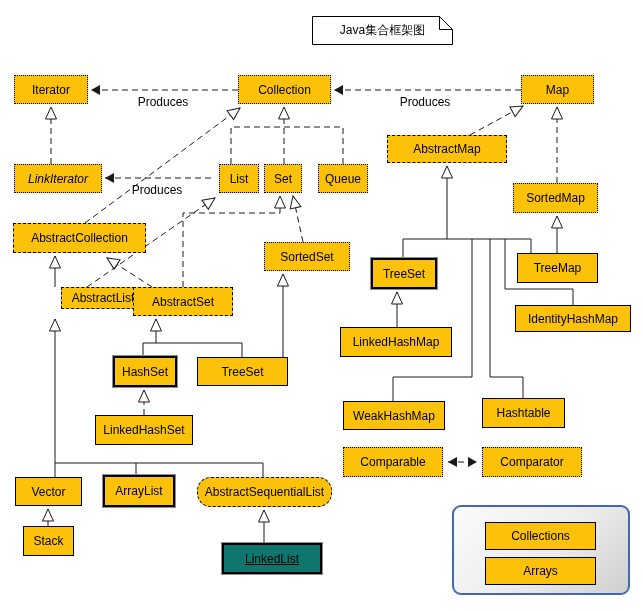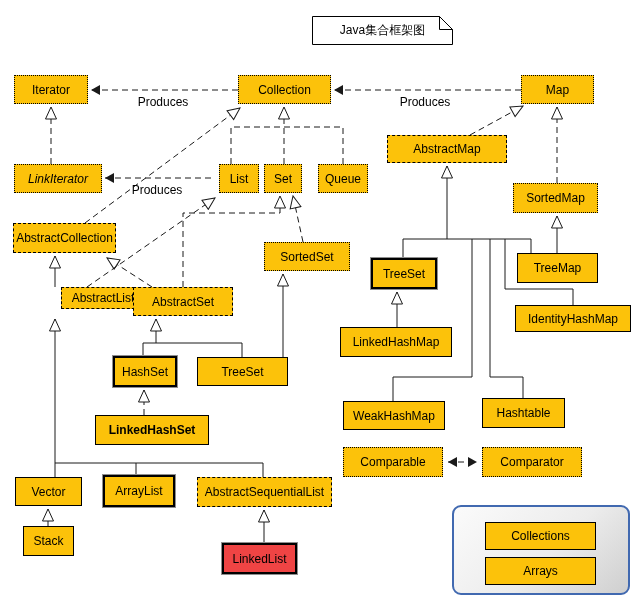--- a/index.html
+++ b/index.html
@@ -81,38 +81,38 @@
 
 <div class="node dotted" style="left: 14px; top: 75px; width: 74px; height: 29px; background: rgb(252, 194, 10);">Iterator</div>
     <div class="node dotted" style="left: 238px; top: 75px; width: 93px; height: 29px; background: rgb(252, 194, 10);">Collection</div>
     <div class="node dotted" style="left: 521px; top: 75px; width: 73px; height: 29px; background: rgb(252, 194, 10);">Map</div>
     <div class="node dotted" style="left: 14px; top: 164px; width: 88px; height: 29px; background: rgb(252, 194, 10); font-style: italic;">LinkIterator</div>
     <div class="node dotted" style="left: 211px; top: 164px; width: 40px; height: 29px; background: rgb(252, 194, 10); margin-left: 8px;">List</div>
     <div class="node dotted" style="left: 264px; top: 164px; width: 38px; height: 29px; background: rgb(252, 194, 10);">Set</div>
     <div class="node dotted" style="left: 318px; top: 164px; width: 50px; height: 29px; background: rgb(252, 194, 10);">Queue</div>
     <div class="node dashed" style="left: 387px; top: 135px; width: 120px; height: 28px; background: rgb(252, 194, 10);">AbstractMap</div>
     <div class="node dotted" style="left: 513px; top: 183px; width: 85px; height: 30px; background: rgb(252, 194, 10);">SortedMap</div>
-    <div class="node dashed" style="left: 13px; top: 223px; width: 103px; height: 30px; background: rgb(252, 194, 10);">AbstractCollection</div>
+    <div class="node dashed" style="left: 13px; top: 223px; width: 133px; height: 30px; background: rgb(252, 194, 10);">AbstractCollection</div>
     <div class="node dotted" style="left: 264px; top: 242px; width: 86px; height: 29px; background: rgb(252, 194, 10);">SortedSet</div>
     <div class="node bold" style="left: 371px; top: 258px; width: 66px; height: 31px; background: rgb(252, 194, 10);">TreeSet</div>
     <div class="node solid" style="left: 517px; top: 253px; width: 81px; height: 30px; background: rgb(252, 194, 10);">TreeMap</div>
     <div class="node dashed" style="left: 13px; top: 287px; width: 84px; height: 22px; background: rgb(252, 194, 10); margin-left: 48px;">AbstractList</div>
     <div class="node dashed" style="left: 133px; top: 287px; width: 100px; height: 29px; background: rgb(252, 194, 10);">AbstractSet</div>
     <div class="node solid" style="left: 515px; top: 305px; width: 116px; height: 27px; background: rgb(252, 194, 10);">IdentityHashMap</div>
     <div class="node solid" style="left: 340px; top: 327px; width: 112px; height: 30px; background: rgb(252, 194, 10);">LinkedHashMap</div>
     <div class="node bold" style="left: 113px; top: 356px; width: 64px; height: 31px; background: rgb(252, 194, 10);">HashSet</div>
     <div class="node solid" style="left: 197px; top: 357px; width: 91px; height: 29px; background: rgb(252, 194, 10);">TreeSet</div>
     <div class="node solid" style="left: 343px; top: 401px; width: 102px; height: 29px; background: rgb(252, 194, 10);">WeakHashMap</div>
     <div class="node solid" style="left: 482px; top: 398px; width: 83px; height: 30px; background: rgb(252, 194, 10);">Hashtable</div>
-    <div class="node solid" style="left: 95px; top: 415px; width: 114px; height: 30px; background: rgb(252, 194, 10); font-weight: bold;">LinkedHashSet</div>
+    <div class="node solid" style="left: 95px; top: 415px; width: 98px; height: 30px; background: rgb(252, 194, 10);">LinkedHashSet</div>
     <div class="node dotted" style="left: 343px; top: 447px; width: 100px; height: 30px; background: rgb(252, 194, 10);">Comparable</div>
     <div class="node dotted" style="left: 482px; top: 447px; width: 100px; height: 30px; background: rgb(252, 194, 10);">Comparator</div>
     <div class="node solid" style="left: 15px; top: 477px; width: 67px; height: 29px; background: rgb(252, 194, 10);">Vector</div>
     <div class="node bold" style="left: 103px; top: 475px; width: 72px; height: 32px; background: rgb(252, 194, 10);">ArrayList</div>
-    <div class="node dashed" style="left: 197px; top: 477px; width: 135px; height: 30px; background: rgb(252, 194, 10);">AbstractSequentialList</div>
+    <div class="node dashed" style="left: 197px; top: 477px; width: 135px; height: 30px; background: rgb(252, 194, 10); border-radius: 14px;">AbstractSequentialList</div>
     <div class="node solid" style="left: 23px; top: 526px; width: 51px; height: 30px; background: rgb(252, 194, 10);">Stack</div>
-    <div class="node bold" style="left: 222px; top: 543px; width: 75px; height: 31px; background: #ef4444;">LinkedList</div>
+    <div class="node bold" style="left: 222px; top: 543px; width: 100px; height: 31px; background: #0f766e; text-decoration: underline;">LinkedList</div>
     <div class="node solid" style="left: 485px; top: 522px; width: 111px; height: 28px; background: rgb(252, 194, 10);">Collections</div>
     <div class="node solid" style="left: 485px; top: 557px; width: 111px; height: 28px; background: rgb(252, 194, 10);">Arrays</div>
     <div class="edge-label" style="left: 163px; top: 95px;">Produces</div>
     <div class="edge-label" style="left: 425px; top: 95px;">Produces</div>
     <div class="edge-label" style="left: 157px; top: 183px;">Produces</div>
   </div>
 
 </body></html>

